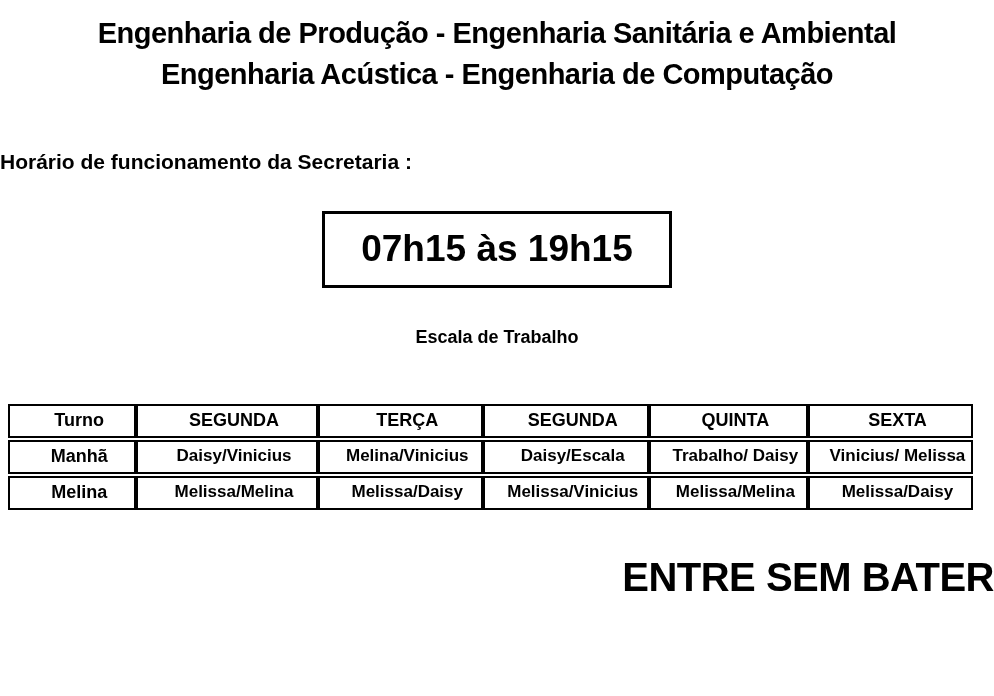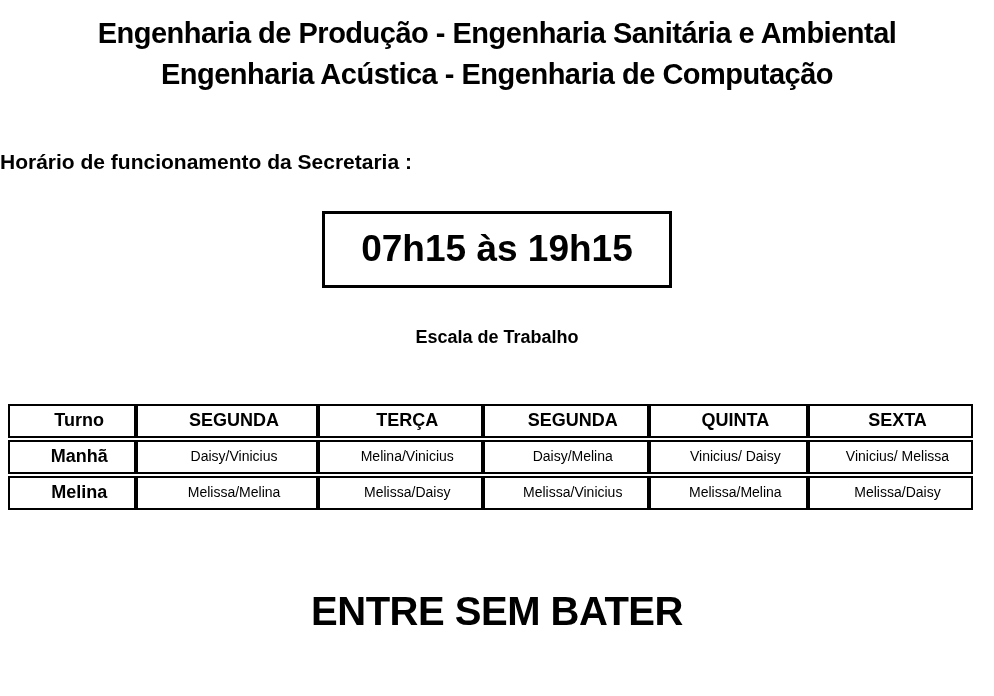--- a/index.html
+++ b/index.html
@@ -65,26 +65,26 @@
     height: 24px;
     padding: 2px 2px 4px 16px;
     overflow: hidden;
     white-space: nowrap;
   }
   table.schedule th {
     font-size: 18px;
     font-weight: bold;
   }
   table.schedule td {
-    font-size: 14px;
-    font-weight: normal;
+    font-size: 17px;
+    font-weight: bold;
   }
   .footer-message {
-    margin-top: 77px;
-    text-align: center;
+    margin-top: 43px;
+    text-align: right;
     font-size: 40px;
     font-weight: bold;
     line-height: 44px;
     letter-spacing: -0.5px;
   }
 </style>
 </head>
 <body>
 
 <div class="doc">
@@ -117,22 +117,22 @@
         <th>SEGUNDA</th>
         <th>QUINTA</th>
         <th>SEXTA</th>
       </tr>
     </thead>
     <tbody>
       <tr>
         <th>Manhã</th>
         <td>Daisy/Vinicius</td>
         <td>Melina/Vinicius</td>
-        <td>Daisy/Melina</td>
-        <td>Vinicius/ Daisy</td>
+        <td>Daisy/Escala</td>
+        <td>Trabalho/ Daisy</td>
         <td>Vinicius/ Melissa</td>
       </tr>
       <tr>
         <th>Melina</th>
         <td>Melissa/Melina</td>
         <td>Melissa/Daisy</td>
         <td>Melissa/Vinicius</td>
         <td>Melissa/Melina</td>
         <td>Melissa/Daisy</td>
       </tr>

